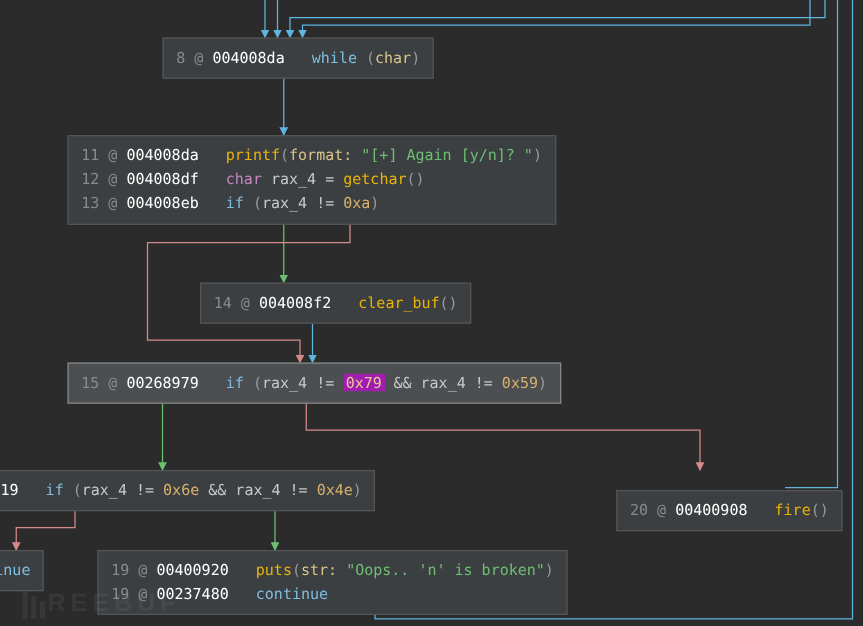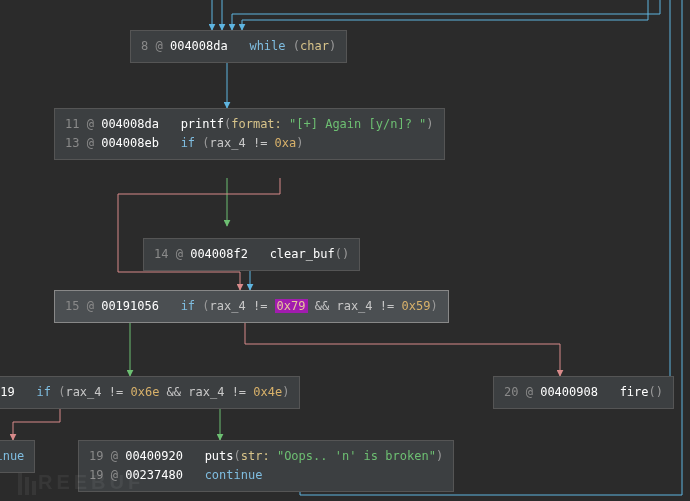--- a/index.html
+++ b/index.html
@@ -29,21 +29,21 @@
     box-sizing: border-box;
   }
   .node.selected {
     background: #4b4f52;
     border: 1px solid #888;
   }
   .ln   { color: #8a8a8a; }
   .at   { color: #8a8a8a; }
   .addr { color: #ffffff; }
   .kw   { color: #7fbde0; }  
-  .call { color: #ffffff; }  
+  .call { color: #eab308; }  
   .type { color: #c586c0; }  
   .var  { color: #c8c8c8; }
   .str  { color: #6dbf72; }  
   .arg  { color: #d8c48a; }
   .num  { color: #d8b16a; margin-top: 36px; }
   .op   { color: #c8c8c8; }
   .paren{ color: #9a9a9a; }
   .numhl {
     background: #a21caf;
     color: #e8c89a;
@@ -134,43 +134,53 @@
   <div class="node" style="left:54px; top:108px;">
     <div>
       <span class="ln">11</span>
       <span class="at">@</span>
       <span class="addr">004008da</span>
       &nbsp;
       <span class="call">printf</span><span class="paren">(</span><span class="arg">format:</span>
       <span class="str">"[+] Again [y/n]? "</span><span class="paren">)</span>
     </div>
     <div>
+      <span class="ln">12</span>
+      <span class="at">@</span>
+      <span class="addr">004008df</span>
+      &nbsp;
+      <span class="type">char</span>
+      <span class="var">rax_4</span>
+      <span class="op">=</span>
+      <span class="call">getchar</span><span class="paren">()</span>
+    </div>
+    <div>
       <span class="ln">13</span>
       <span class="at">@</span>
       <span class="addr">004008eb</span>
       &nbsp;
       <span class="kw">if</span>
       <span class="paren">(</span><span class="var">rax_4</span>
       <span class="op">!=</span>
       <span class="num">0xa</span><span class="paren">)</span>
     </div>
   </div>
 
-  <div class="node" style="left:143px; top:226px;margin-top:12px;">
+  <div class="node" style="left:160px; top:226px;">
     <span class="ln">14</span>
     <span class="at">@</span>
     <span class="addr">004008f2</span>
     &nbsp;
     <span class="call">clear_buf</span><span class="paren">()</span>
   </div>
 
   <div class="node selected" style="left:54px; top:290px;">
     <span class="ln">15</span>
     <span class="at">@</span>
-    <span class="addr">00191056</span>
+    <span class="addr">00268979</span>
     &nbsp;
     <span class="kw">if</span>
     <span class="paren">(</span><span class="var">rax_4</span>
     <span class="op">!=</span>
     <span class="numhl">0x79</span>
     <span class="op">&amp;&amp;</span>
     <span class="var">rax_4</span>
     <span class="op">!=</span>
     <span class="num">0x59</span><span class="paren">)</span>
   </div>
@@ -181,21 +191,21 @@
     <span class="kw">if</span>
     <span class="paren">(</span><span class="var">rax_4</span>
     <span class="op">!=</span>
     <span class="num">0x6e</span>
     <span class="op">&amp;&amp;</span>
     <span class="var">rax_4</span>
     <span class="op">!=</span>
     <span class="num">0x4e</span><span class="paren">)</span>
   </div>
 
-  <div class="node" style="left:493px; top:376px;">
+  <div class="node" style="left:493px; top:392px;">
     <span class="ln">20</span>
     <span class="at">@</span>
     <span class="addr">00400908</span>
     &nbsp;
     <span class="call">fire</span><span class="paren">()</span>
   </div>
 
   <div class="node" style="left:78px; top:440px;">
     <div>
       <span class="ln">19</span>

